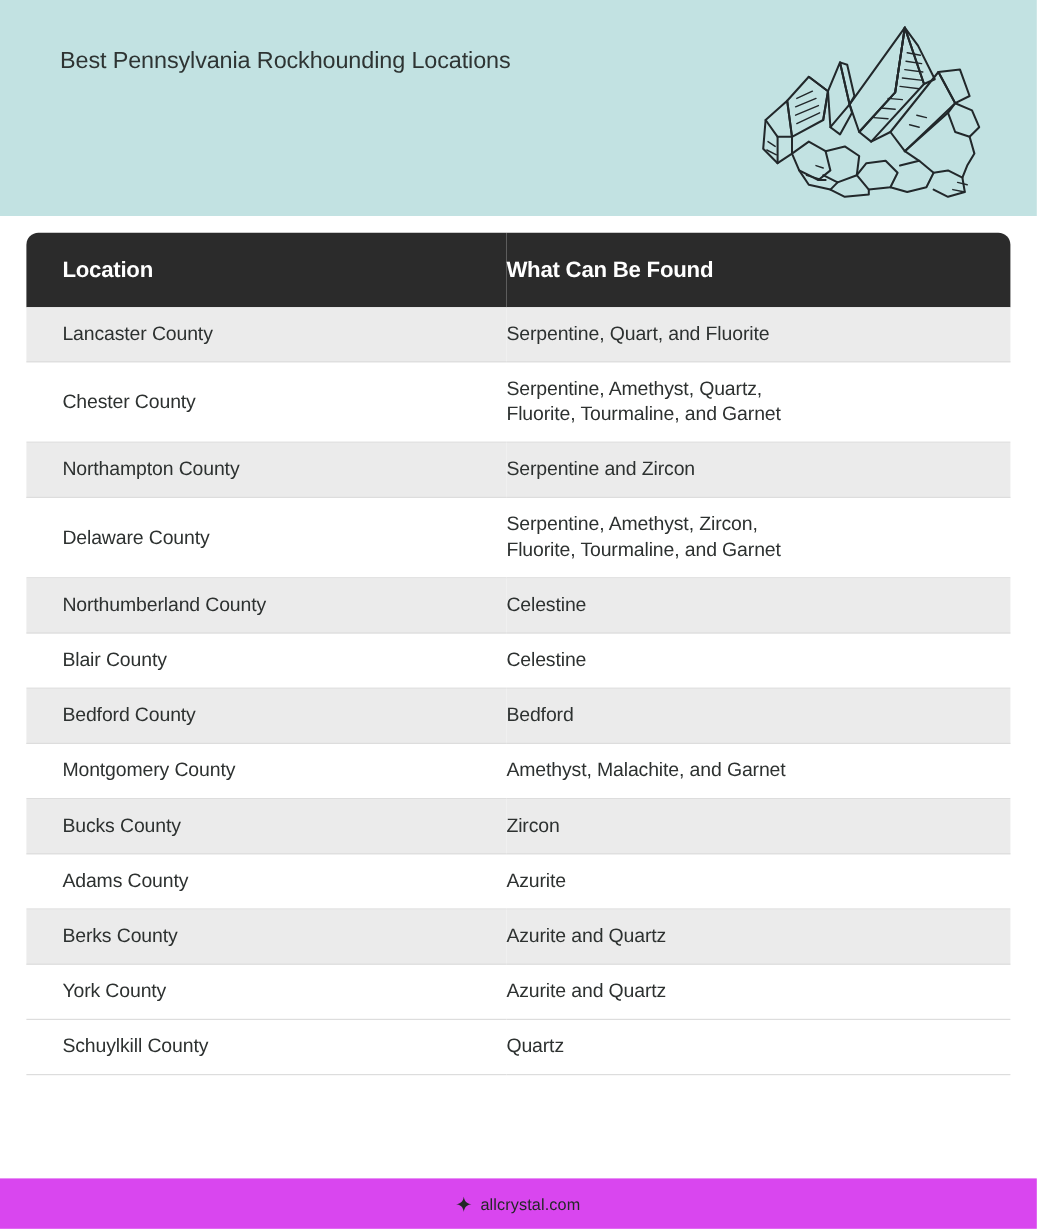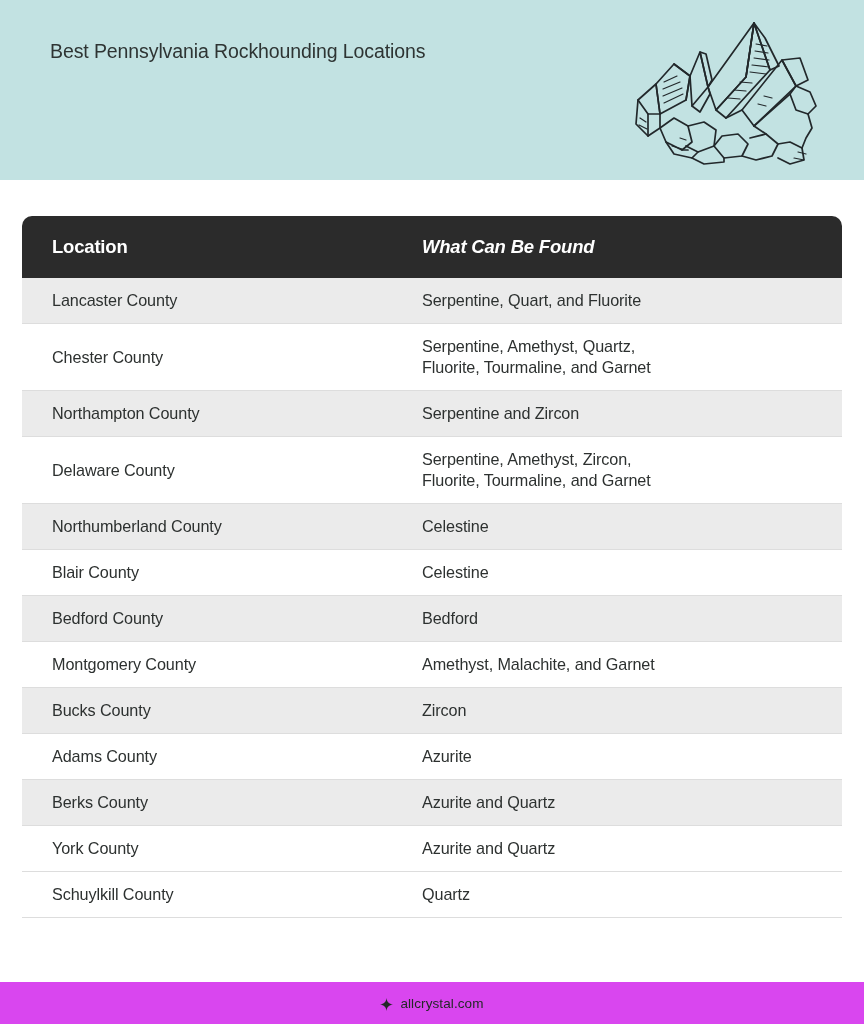--- a/index.html
+++ b/index.html
@@ -54,21 +54,21 @@
     right: 34px;
     top: 14px;
     width: 200px;
     height: 158px;
   }
 
   
   .table-wrap {
     position: absolute;
     left: 22px;
-    top: 216px;
+    top: 194px;
     width: 820px;
   }
   table.data-table {
     width: 820px;
     border-collapse: collapse;
     table-layout: fixed;
   }
   table.data-table thead th {
     background: #2b2b2b;
     color: #ffffff;
@@ -83,21 +83,20 @@
   }
   table.data-table thead th.col-location {
     border-top-left-radius: 10px;
     padding-left: 30px;
     width: 400px;
   }
   table.data-table thead th.col-found {
     border-top-right-radius: 10px;
     padding-left: 0px;
     width: 420px;
-    font-style: italic;
   }
   table.data-table tbody td {
     font-size: 16.2px;
     color: #2d3130;
     line-height: 21px;
     vertical-align: middle;
     border-bottom: 1px solid #dddddd;
     padding: 12px 10px 12px 0;
     letter-spacing: -0.1px;
   }

